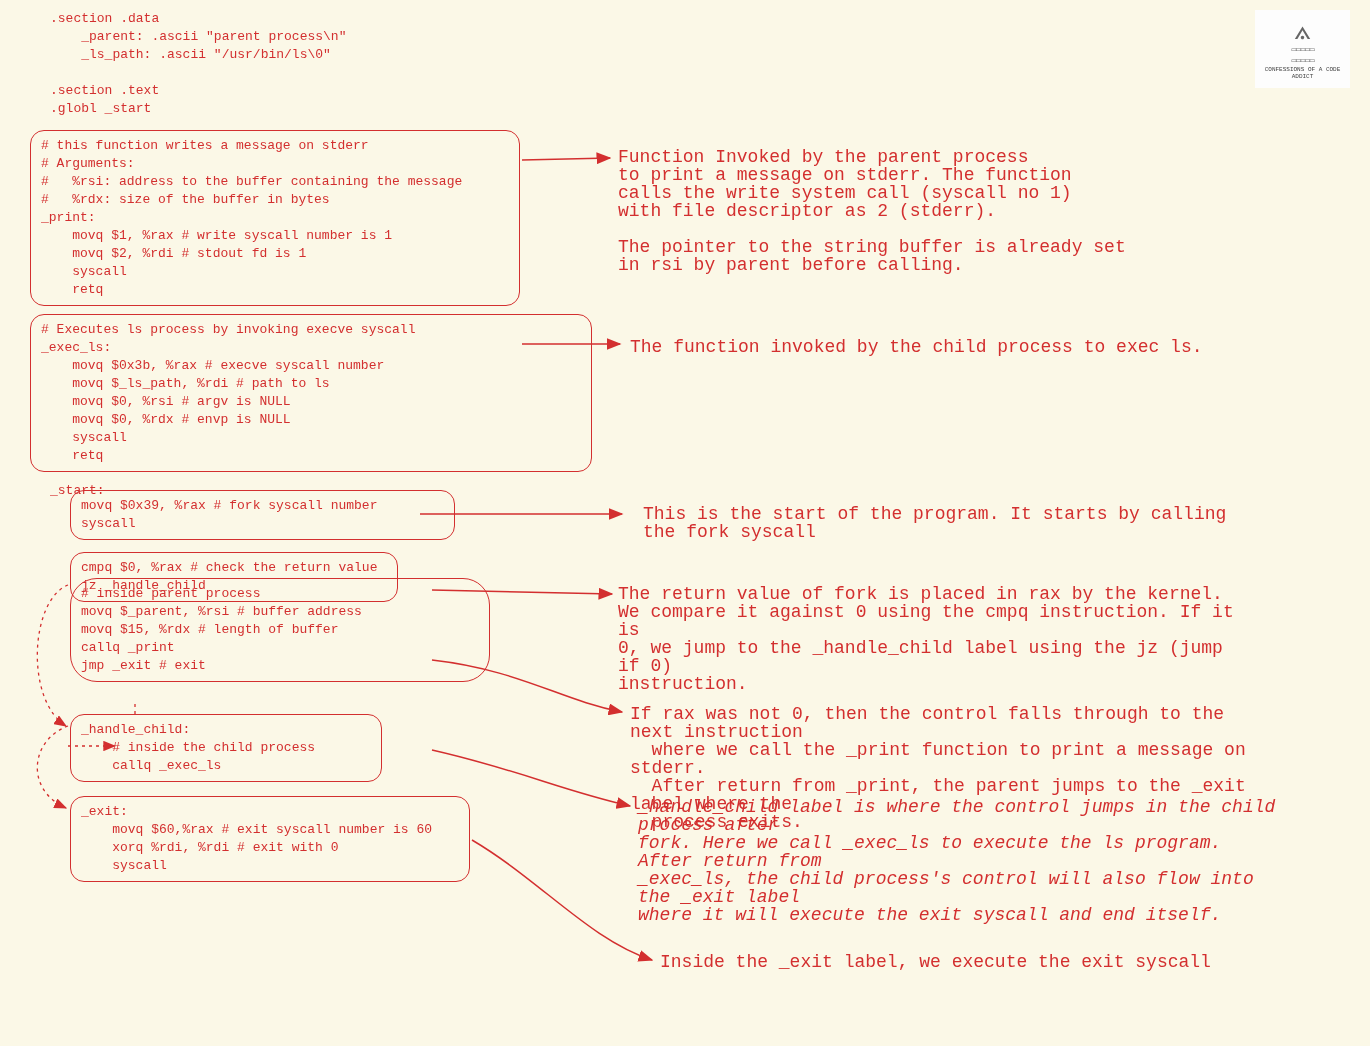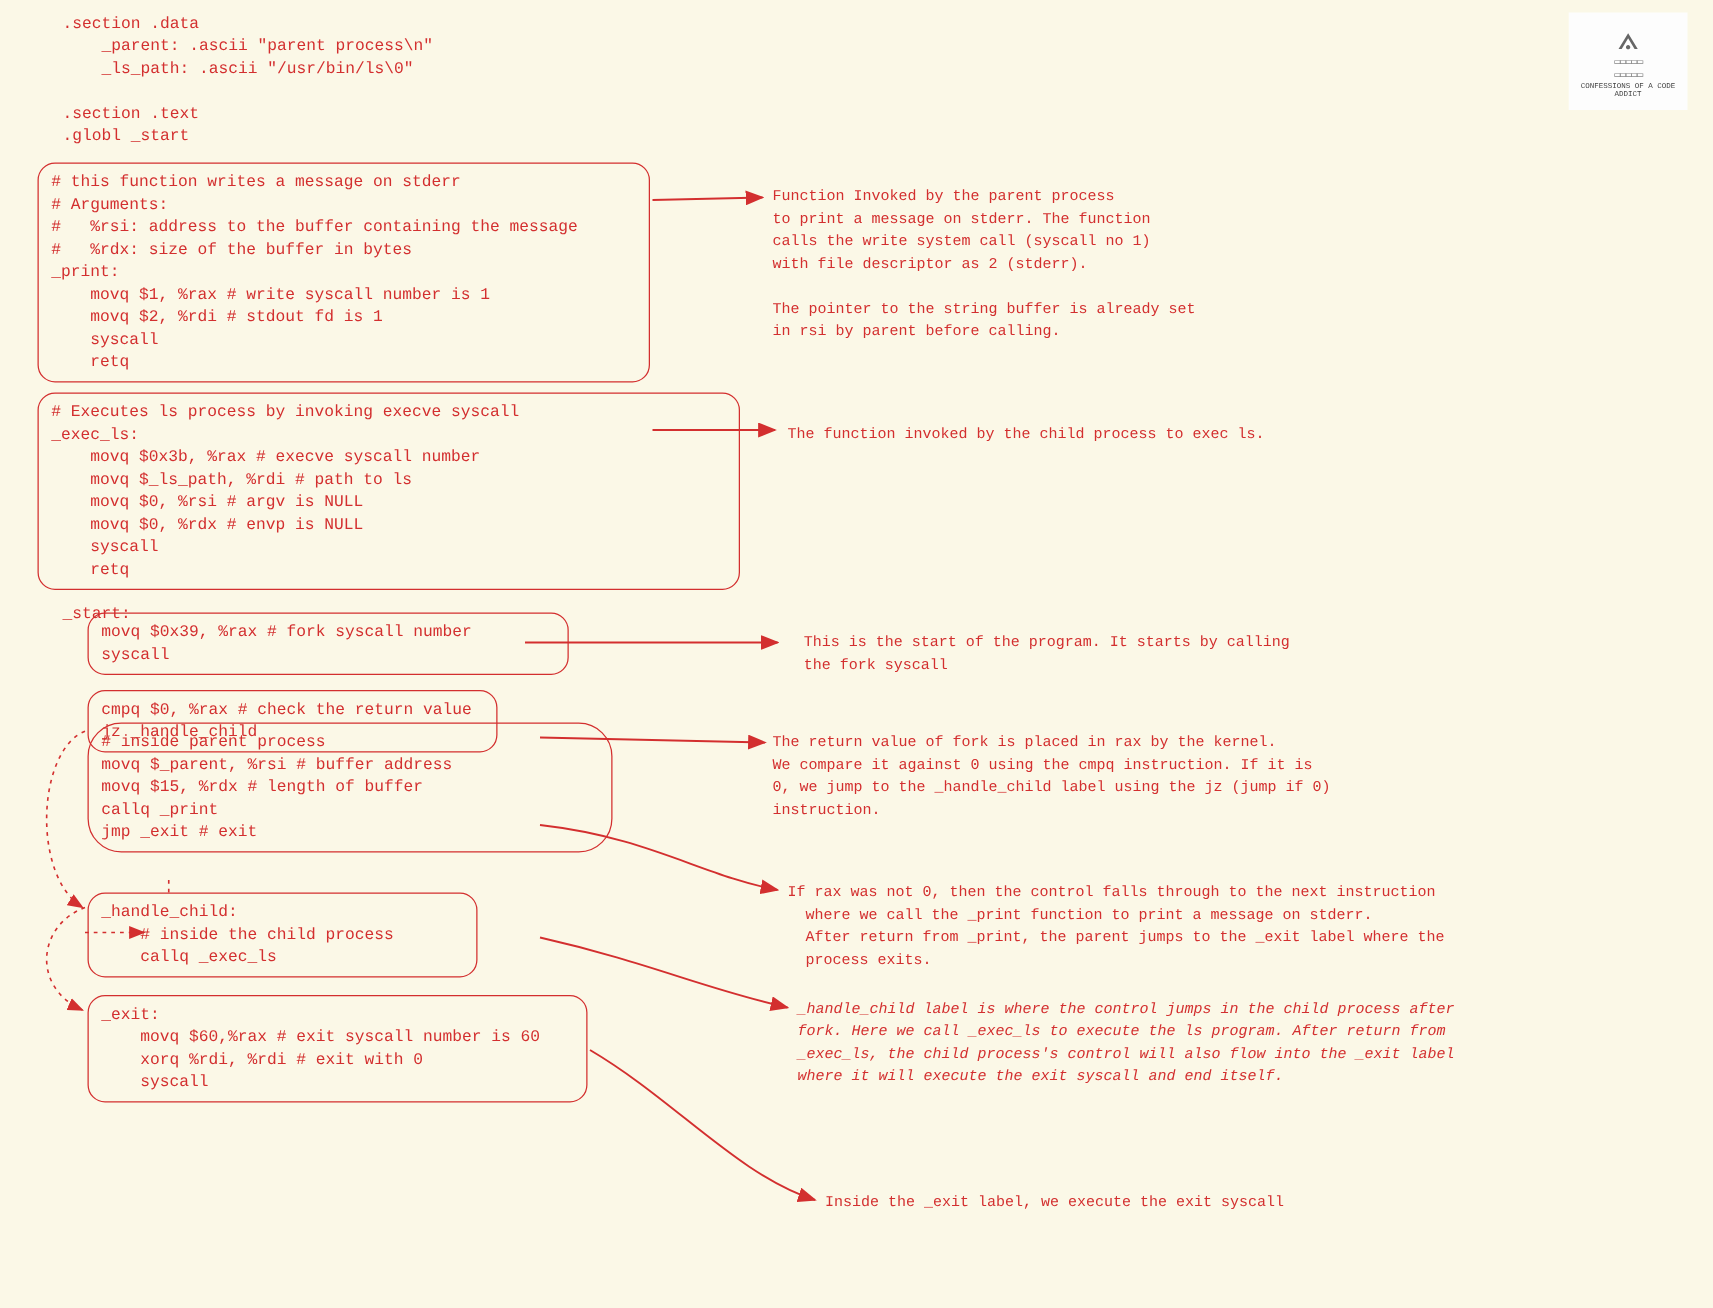--- a/index.html
+++ b/index.html
@@ -21,21 +21,21 @@
     position: absolute;
   }
   .box {
     position: absolute;
     border: 1.5px solid #d32f2f;
     border-radius: 14px;
     padding: 6px 10px;
   }
   .annotation {
     position: absolute;
-    font-size: 12px;
+    font-size: 18px;
     line-height: 18px;
     white-space: pre-wrap;
     max-width: 620px;
   }
   .logo {
     position: absolute;
     top: 10px;
     right: 20px;
     width: 95px;
     height: 78px;

